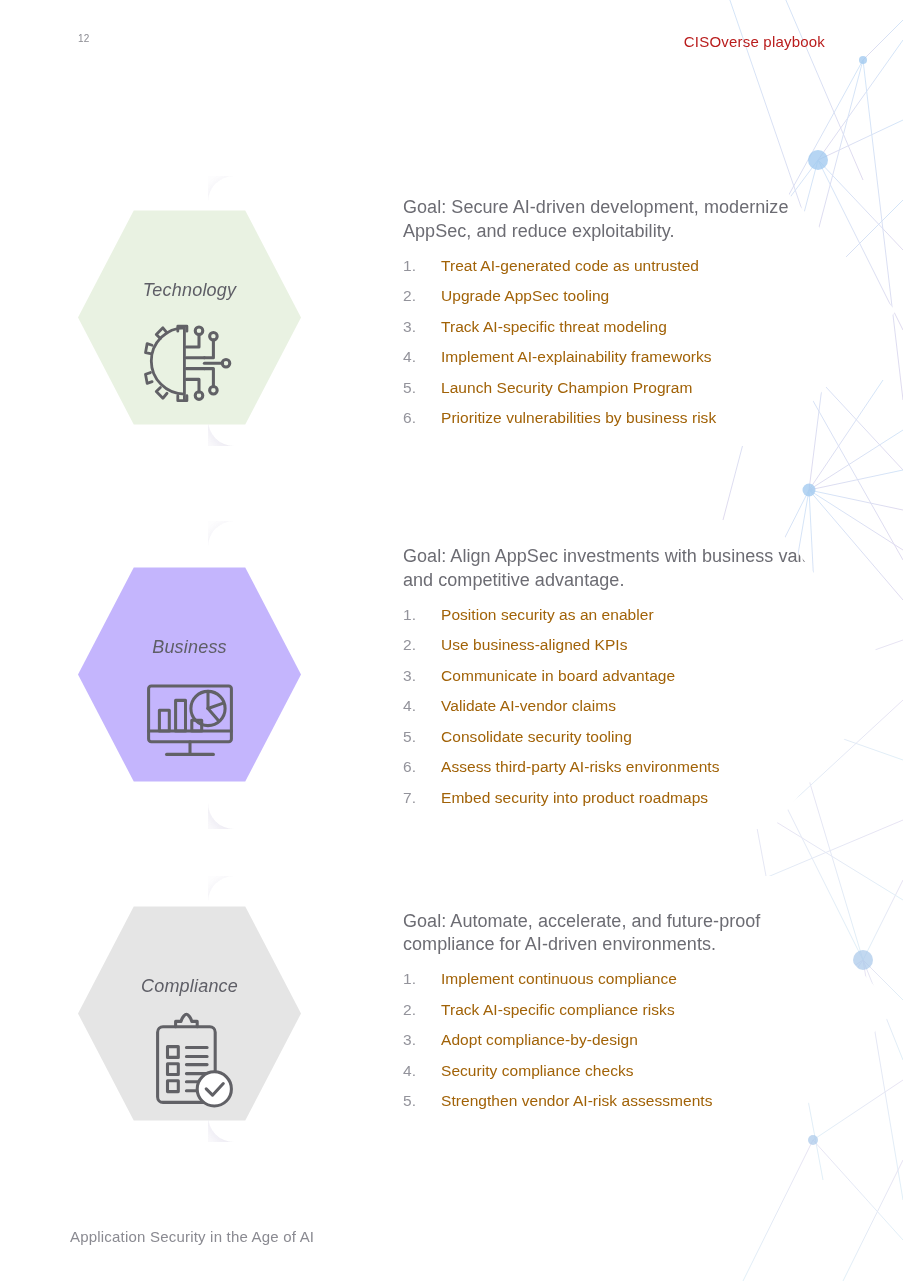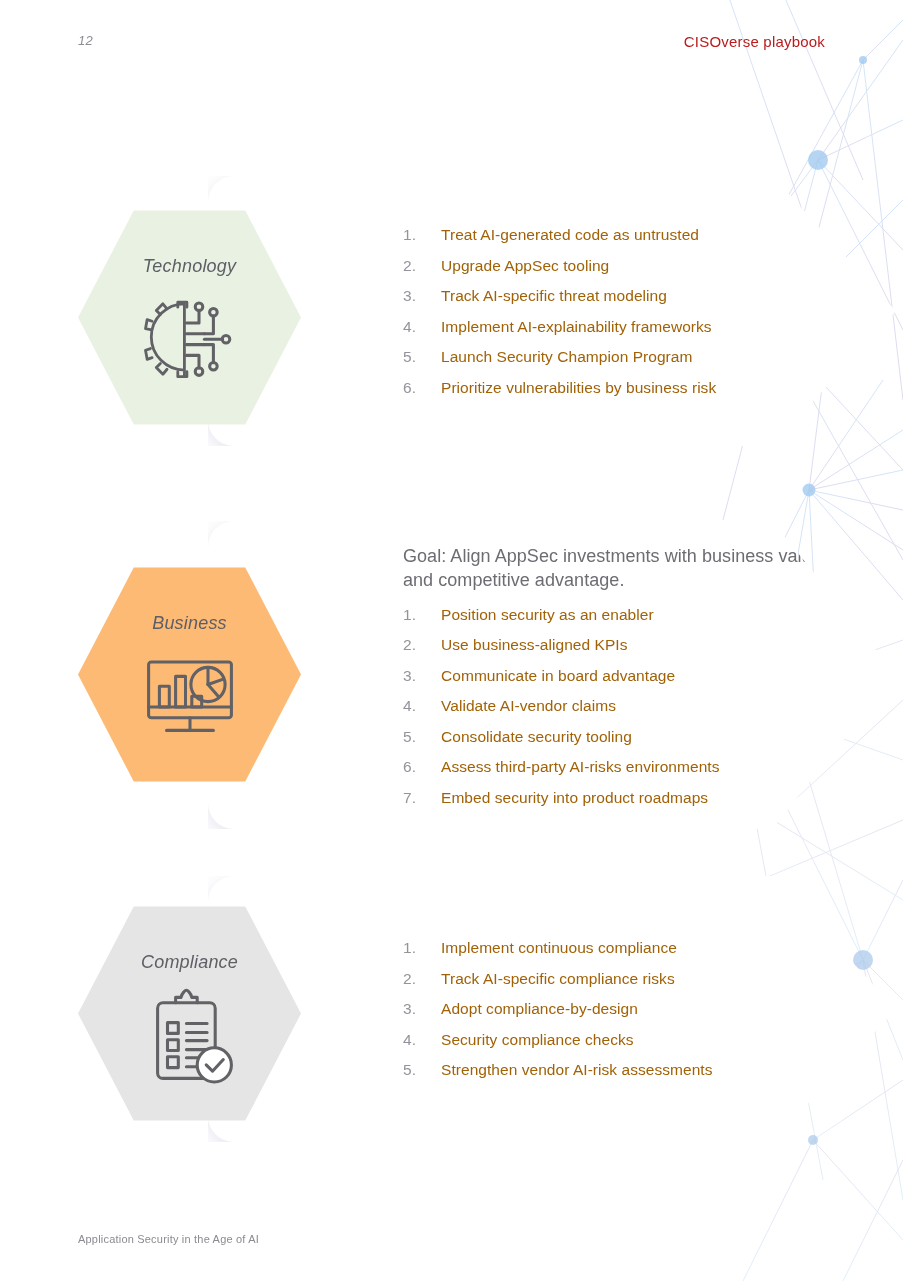--- a/index.html
+++ b/index.html
@@ -33,38 +33,37 @@
     top: 33px;
     left: 78px;
     right: 78px;
     height: 26px;
     z-index: 5;
   }
   .page-number {
     position: absolute;
     left: 0;
     top: 0;
-    font-size: 13px;
+    font-size: 10px;
     color: #8c8c93;
     letter-spacing: 0.2px;
-    font-style: italic;
   }
   .header-title {
     position: absolute;
     right: 0;
     top: 0;
     font-size: 15px;
     color: #b91c1c;
     letter-spacing: 0.2px;
   }
   .page-footer {
     position: absolute;
-    left: 78px;
+    left: 70px;
     bottom: 36px;
-    font-size: 11px;
+    font-size: 15px;
     color: #8a8a91;
     letter-spacing: 0.2px;
     z-index: 5;
   }
 
   
   .rows {
     position: absolute;
     top: 0;
     left: 0;
@@ -148,25 +147,25 @@
     width: 223px;
     height: 223px;
     -webkit-clip-path: polygon(25% 2%, 75% 2%, 100% 50%, 75% 98%, 25% 98%, 0% 50%);
     clip-path: polygon(25% 2%, 75% 2%, 100% 50%, 75% 98%, 25% 98%, 0% 50%);
     display: flex;
     flex-direction: column;
     align-items: center;
     z-index: 3;
   }
   .hex-tech { top: 30px; background: #e9f2e2; }
-  .hex-biz  { top: 42px; background: #fdba74; }
+  .hex-biz  { top: 42px; background: #c4b5fd; }
   .hex-comp { top: 26px; background: #e5e5e5; }
 
   .hex-label {
-    margin-top: 50px;
+    margin-top: 74px;
     font-size: 18px;
     font-style: italic;
     color: #5e5e66;
     letter-spacing: 0.2px;
   }
   .hex-icon {
     margin-top: 10px;
     width: 108px;
     height: 108px;
   }
@@ -256,20 +255,21 @@
 <div class="page-header">
   <div class="page-number">12</div>
   <div class="header-title">CISOverse playbook</div>
 </div>
 
 <div class="rows">
 
   <div class="row row-technology">
     <div class="panel panel-tech">
       <div class="panel-inner">
+        <div class="goal">Goal: Secure AI-driven development, modernize AppSec, and reduce exploitability.</div>
         <ol class="items">
           <li>
             <span class="item-num">1.</span>
             <span class="item-text">Treat AI-generated code as untrusted</span>
           </li>
           <li>
             <span class="item-num">2.</span>
             <span class="item-text">Upgrade AppSec tooling</span>
           </li>
           <li>
@@ -373,20 +373,21 @@
           <path d="M80 45 L97 39"></path>
           <path d="M80 45 L92 59"></path>
         </svg>
       </div>
     </div>
   </div>
 
   <div class="row row-compliance">
     <div class="panel panel-comp">
       <div class="panel-inner">
+        <div class="goal">Goal: Automate, accelerate, and future-proof compliance for AI-driven environments.</div>
         <ol class="items">
           <li>
             <span class="item-num">1.</span>
             <span class="item-text">Implement continuous compliance</span>
           </li>
           <li>
             <span class="item-num">2.</span>
             <span class="item-text">Track AI-specific compliance risks</span>
           </li>
           <li>

